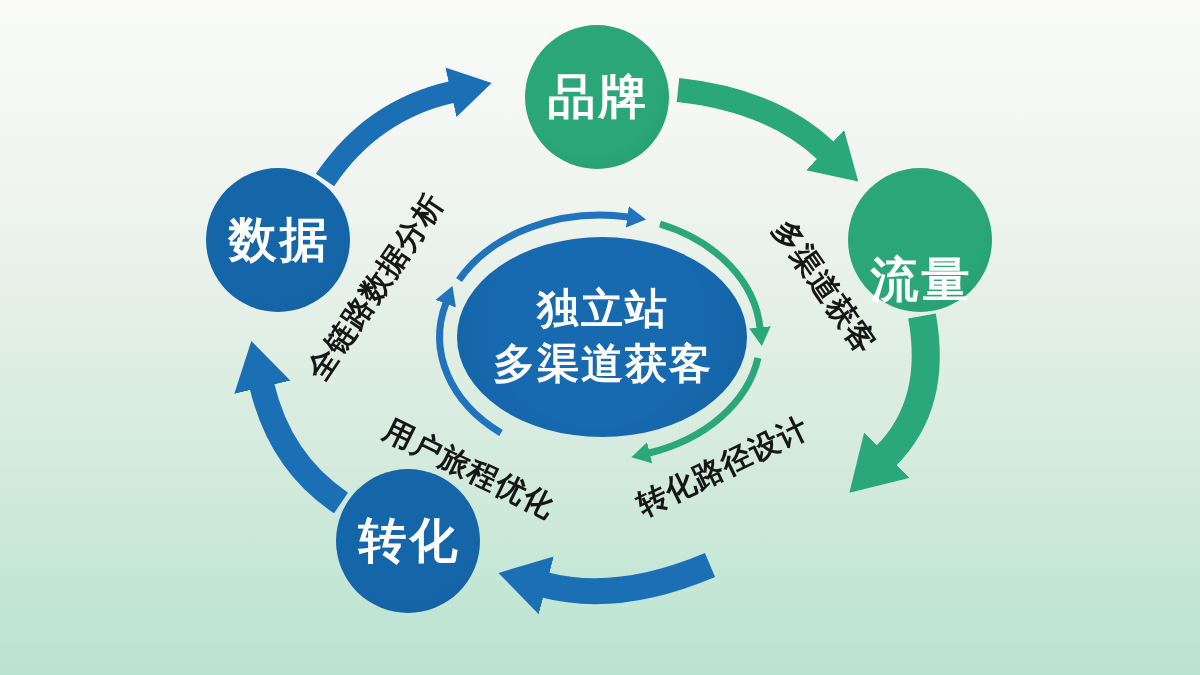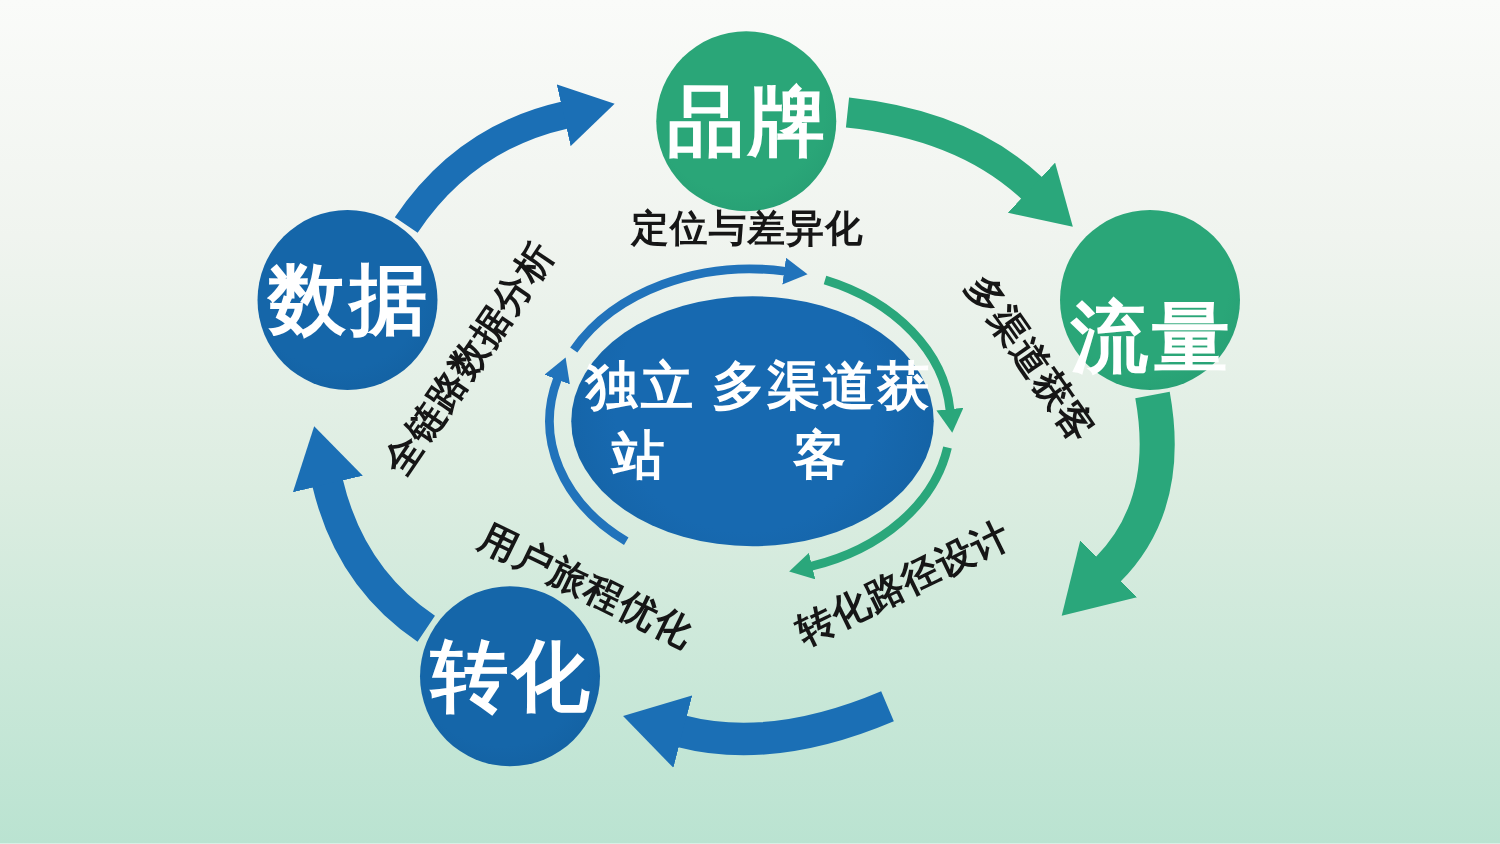--- a/index.html
+++ b/index.html
@@ -13,36 +13,36 @@
       var(--bg-top, #fafbf9) 0%,
       #f0f4ef 28%,
       #dcede1 58%,
       var(--bg-bottom, #bae3d1) 100%);
   }
   #arrows-layer { position: absolute; left: 0; top: 0; width: 1200px; height: 675px; }
 
   .node {
     position: absolute; width: 144px; height: 144px; border-radius: 50%;
     display: flex; align-items: center; justify-content: center;
-    color: #ffffff; font-weight: 700; font-size: 62px; letter-spacing: 3px;
+    color: #ffffff; font-weight: 700; font-size: 48px; letter-spacing: 3px;
     text-indent: 3px; white-space: nowrap;
   }
   .node.green { background: radial-gradient(circle at 45% 40%, var(--accent-green, #2aa678) 60%, #249970 100%); }
   .node.blue  { background: radial-gradient(circle at 45% 40%, var(--accent-blue, #1566a9) 60%, #125d9c 100%); }
   #node-brand      { left: 525px; top: 25px; }
   #node-traffic    { left: 848px; top: 168px; align-items: flex-end; }
   #node-experience { left: 721px; top: 467px; }
   #node-conversion { left: 336px; top: 469px; }
   #node-data       { left: 206px; top: 168px; }
 
   #center-ellipse {
     position: absolute; left: 457px; top: 237px; width: 290px; height: 200px;
     border-radius: 50%;
     background: radial-gradient(circle at 48% 42%, var(--center-blue, #1769b0) 55%, #135f9f 100%);
-    display: flex; flex-direction: row; align-items: center; justify-content: center;
+    display: flex; flex-direction: column; align-items: center; justify-content: center;
     color: #ffffff; font-weight: 700; font-size: 42px; line-height: 1.30;
     letter-spacing: 2px; text-indent: 2px; text-align: center;
   }
 
   .elabel {
     position: absolute; white-space: nowrap;
     color: var(--label-ink, #161616);
     font-weight: 600; font-size: 30px; letter-spacing: 1px;
     transform: translate(-50%, -50%) rotate(var(--rot, 0deg));
   }
@@ -96,19 +96,18 @@
   <div class="node green" id="node-traffic">
     <span>流量</span>
   </div>
   <div class="node blue" id="node-conversion">
     <span>转化</span>
   </div>
   <div class="node blue" id="node-data">
     <span>数据</span>
   </div>
 
-  <div class="elabel" id="edge-label-positioning">定位与差异化</div>
   <div class="elabel" id="edge-label-acquisition">多渠道获客</div>
   <div class="elabel" id="edge-label-conv-path">转化路径设计</div>
   <div class="elabel" id="edge-label-user-journey">用户旅程优化</div>
   <div class="elabel" id="edge-label-data-analysis">全链路数据分析</div>
 
 </div>
 
 </body></html>

